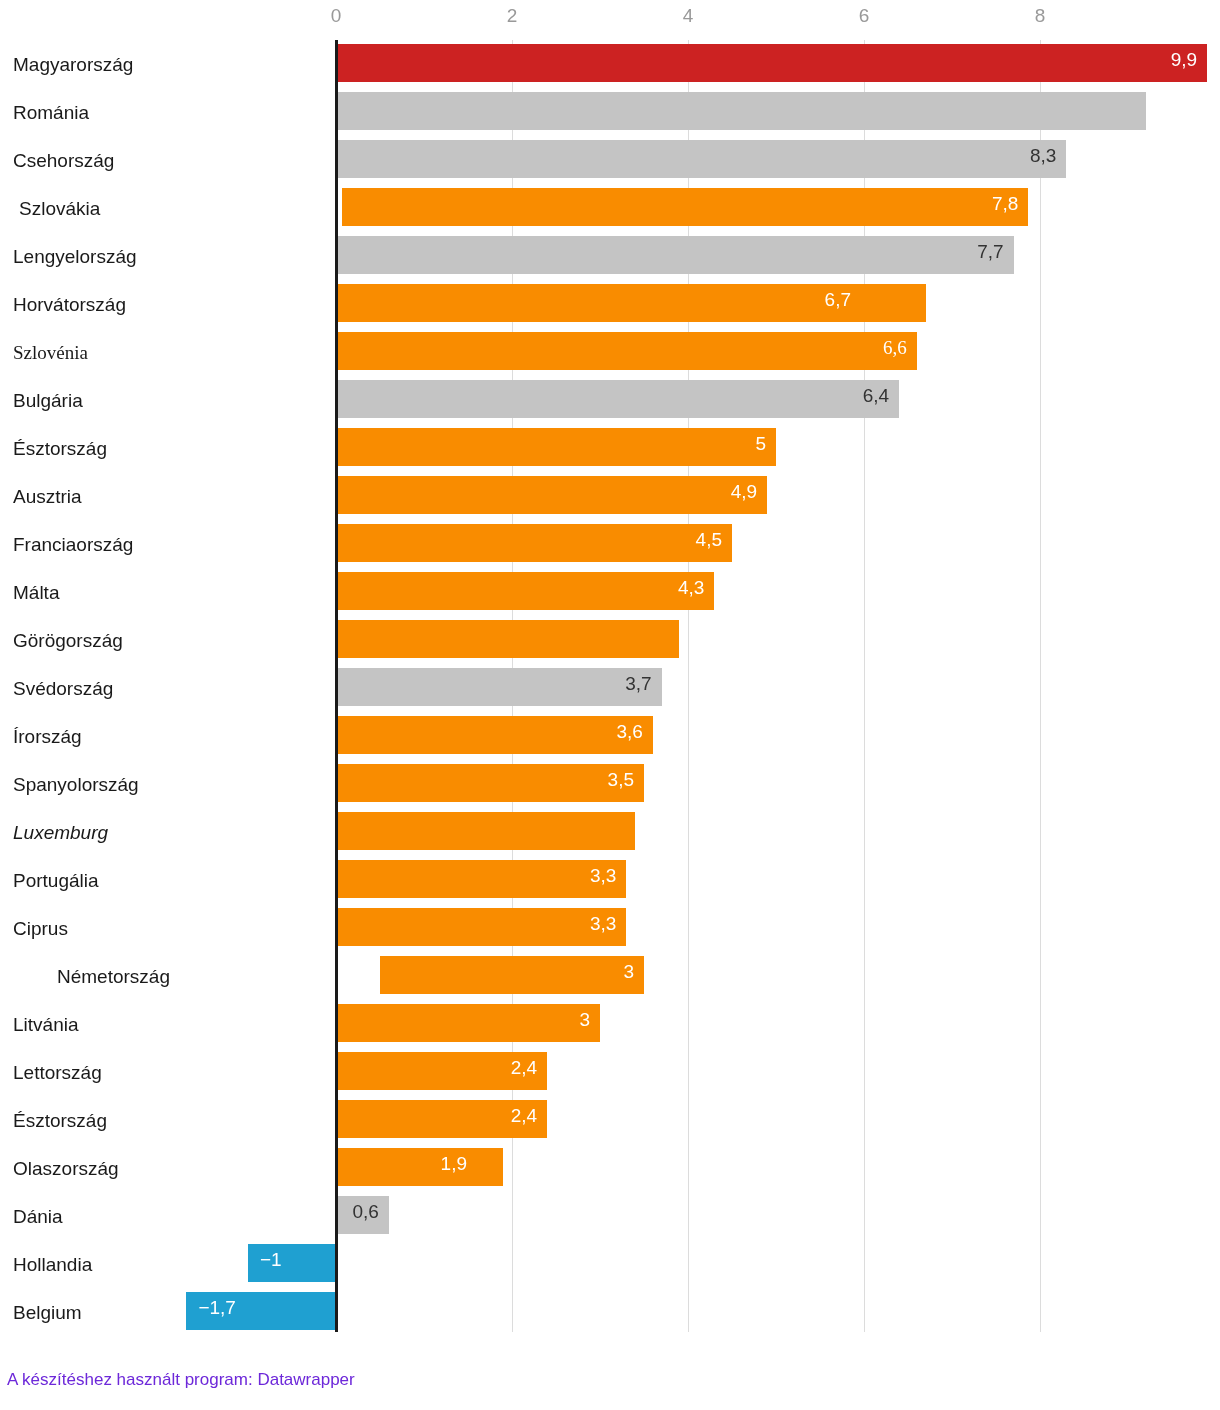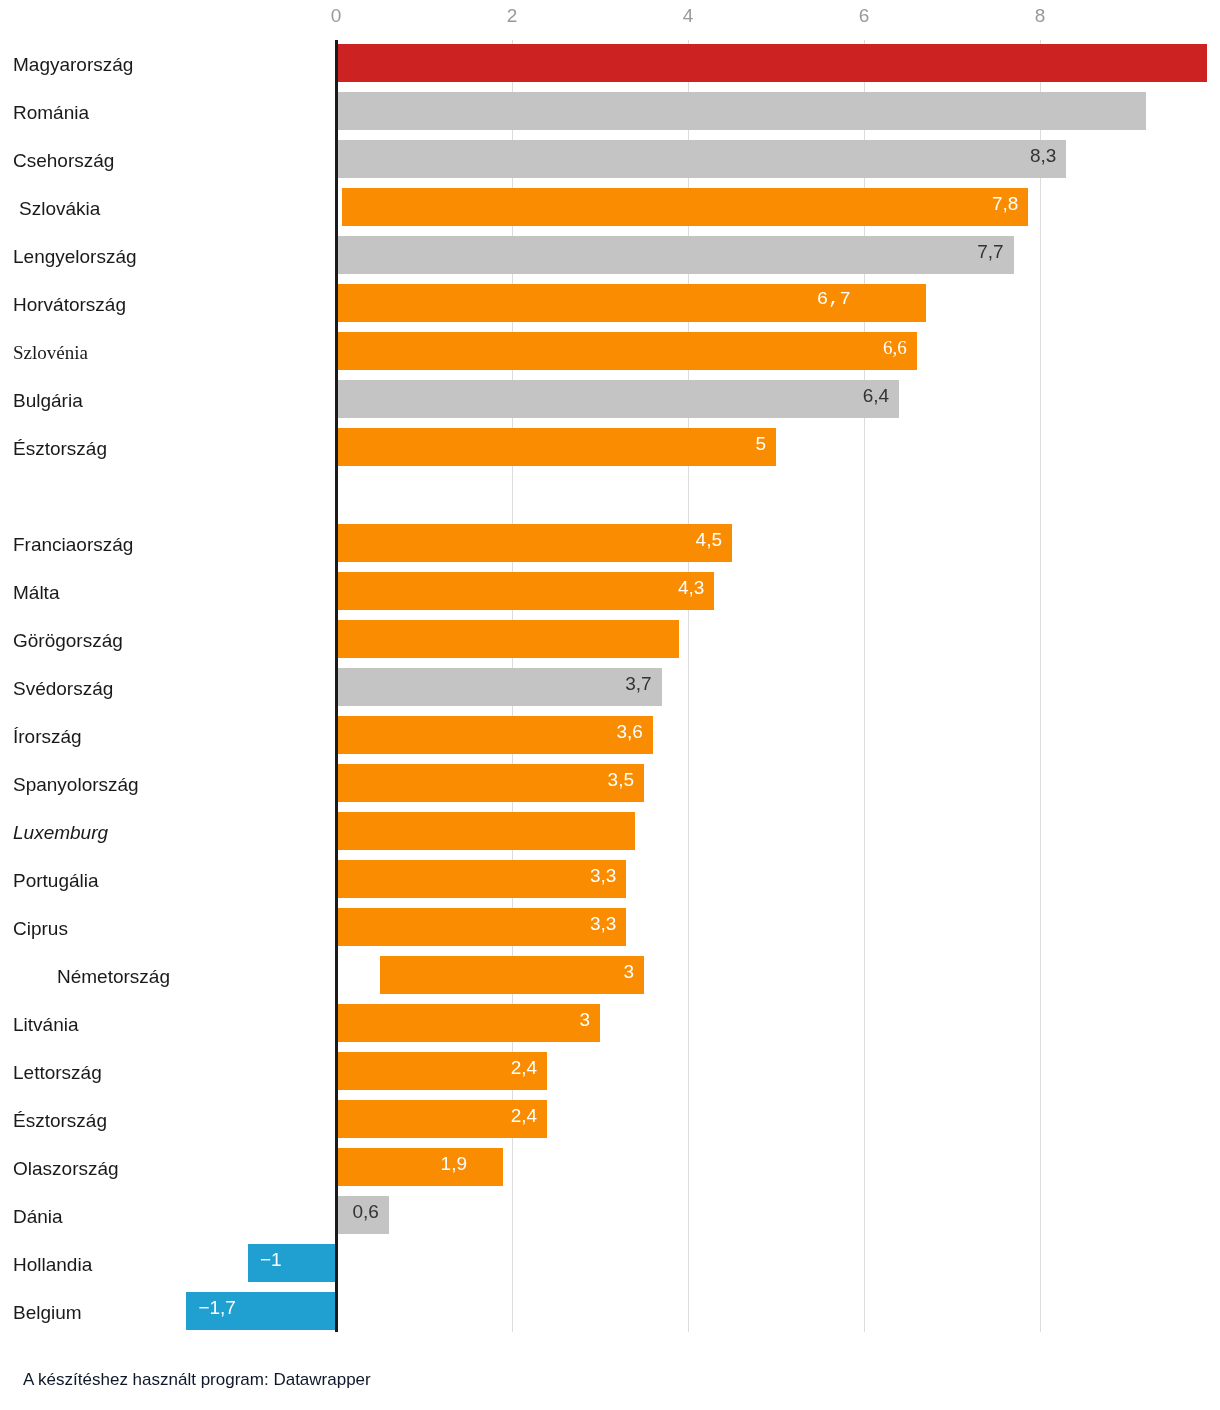--- a/index.html
+++ b/index.html
@@ -105,24 +105,24 @@
     font-size: 19px;
     line-height: 1;
     white-space: nowrap;
   }
   .val-light { color: #ffffff; }
   .val-dark  { color: #333333; }
 
   
   .footer-note {
     position: absolute;
-    left: 23px;
+    left: 7px;
     top: 1371px;
     font-size: 17px;
-    color: #0f172a;
+    color: #6d28d9;
     white-space: nowrap;
     line-height: 1;
   }
 </style>
 </head>
 <body>
 
 <div id="chart-root">
 
   <div class="axis-ticks">
@@ -138,20 +138,21 @@
       <div class="gridline" style="left: 688px; background: rgb(220, 220, 220);"></div>
       <div class="gridline" style="left: 864px; background: rgb(220, 220, 220);"></div>
       <div class="gridline" style="left: 1040px; background: rgb(220, 220, 220);"></div>
       <div class="zeroline" style="left: 335px; background: rgb(26, 26, 26);"></div>
     </div>
 
   <div class="rows">
       <div class="row" style="top: 0px;">
         <div class="row-label">Magyarország</div>
         <div class="bar" style="left: 336px; width: 871.2px; background: rgb(204, 34, 34);"></div>
+        <div class="bar-value val-light" style="left: 336px; width: 871.2px; justify-content: flex-end; padding-right: 10px; box-sizing: border-box;">9,9</div>
       </div>
       <div class="row" style="top: 48px;">
         <div class="row-label">Románia</div>
         <div class="bar" style="left: 336px; width: 809.6px; background: rgb(196, 196, 196);"></div>
         <div class="bar-value val-dark" style="left: 336px; width: 951px; justify-content: flex-end; padding-right: 10px; box-sizing: border-box;">9,2</div>
       </div>
       <div class="row" style="top: 96px;">
         <div class="row-label">Csehország</div>
         <div class="bar" style="left: 336px; width: 730.4px; background: rgb(196, 196, 196);"></div>
         <div class="bar-value val-dark" style="left: 336px; width: 730.4px; justify-content: flex-end; padding-right: 10px; box-sizing: border-box;">8,3</div>
@@ -162,37 +163,42 @@
         <div class="bar-value val-light" style="left: 336px; width: 686.4px; justify-content: flex-end; padding-right: 10px; box-sizing: border-box;">7,8</div>
       </div>
       <div class="row" style="top: 192px;">
         <div class="row-label">Lengyelország</div>
         <div class="bar" style="left: 336px; width: 677.6px; background: rgb(196, 196, 196);"></div>
         <div class="bar-value val-dark" style="left: 336px; width: 677.6px; justify-content: flex-end; padding-right: 10px; box-sizing: border-box;">7,7</div>
       </div>
       <div class="row" style="top: 240px;">
         <div class="row-label">Horvátország</div>
         <div class="bar" style="left: 336px; width: 589.6px; background: rgb(249, 140, 0);"></div>
-        <div class="bar-value val-light" style="left: 336px; width: 525px; justify-content: flex-end; padding-right: 10px; box-sizing: border-box; font-family: Liberation Mono, monospace;">6,7</div>
+        <div class="bar-value val-light" style="left: 336px; width: 525px; justify-content: flex-end; padding-right: 10px; box-sizing: border-box;">6,7</div>
       </div>
       <div class="row" style="top: 288px; font-family: Liberation Serif, serif;">
         <div class="row-label">Szlovénia</div>
         <div class="bar" style="left: 336px; width: 580.8px; background: rgb(249, 140, 0);"></div>
         <div class="bar-value val-light" style="left: 336px; width: 580.8px; justify-content: flex-end; padding-right: 10px; box-sizing: border-box;">6,6</div>
       </div>
       <div class="row" style="top: 336px;">
         <div class="row-label">Bulgária</div>
         <div class="bar" style="left: 336px; width: 563.2px; background: rgb(196, 196, 196);"></div>
         <div class="bar-value val-dark" style="left: 336px; width: 563.2px; justify-content: flex-end; padding-right: 10px; box-sizing: border-box;">6,4</div>
       </div>
       <div class="row" style="top: 384px;">
         <div class="row-label">Észtország</div>
         <div class="bar" style="left: 336px; width: 440px; background: rgb(249, 140, 0);"></div>
         <div class="bar-value val-light" style="left: 336px; width: 440px; justify-content: flex-end; padding-right: 10px; box-sizing: border-box;">5</div>
       </div>
+      <div class="row" style="top: 432px;">
+        <div class="row-label">Ausztria</div>
+        <div class="bar" style="left: 336px; width: 431.2px; background: rgb(249, 140, 0);"></div>
+        <div class="bar-value val-light" style="left: 336px; width: 431.2px; justify-content: flex-end; padding-right: 10px; box-sizing: border-box;">4,9</div>
+      </div>
       <div class="row" style="top: 480px;">
         <div class="row-label">Franciaország</div>
         <div class="bar" style="left: 336px; width: 396px; background: rgb(249, 140, 0);"></div>
         <div class="bar-value val-light" style="left: 336px; width: 396px; justify-content: flex-end; padding-right: 10px; box-sizing: border-box;">4,5</div>
       </div>
       <div class="row" style="top: 528px;">
         <div class="row-label">Málta</div>
         <div class="bar" style="left: 336px; width: 378.4px; background: rgb(249, 140, 0);"></div>
         <div class="bar-value val-light" style="left: 336px; width: 378.4px; justify-content: flex-end; padding-right: 10px; box-sizing: border-box;">4,3</div>
       </div>

